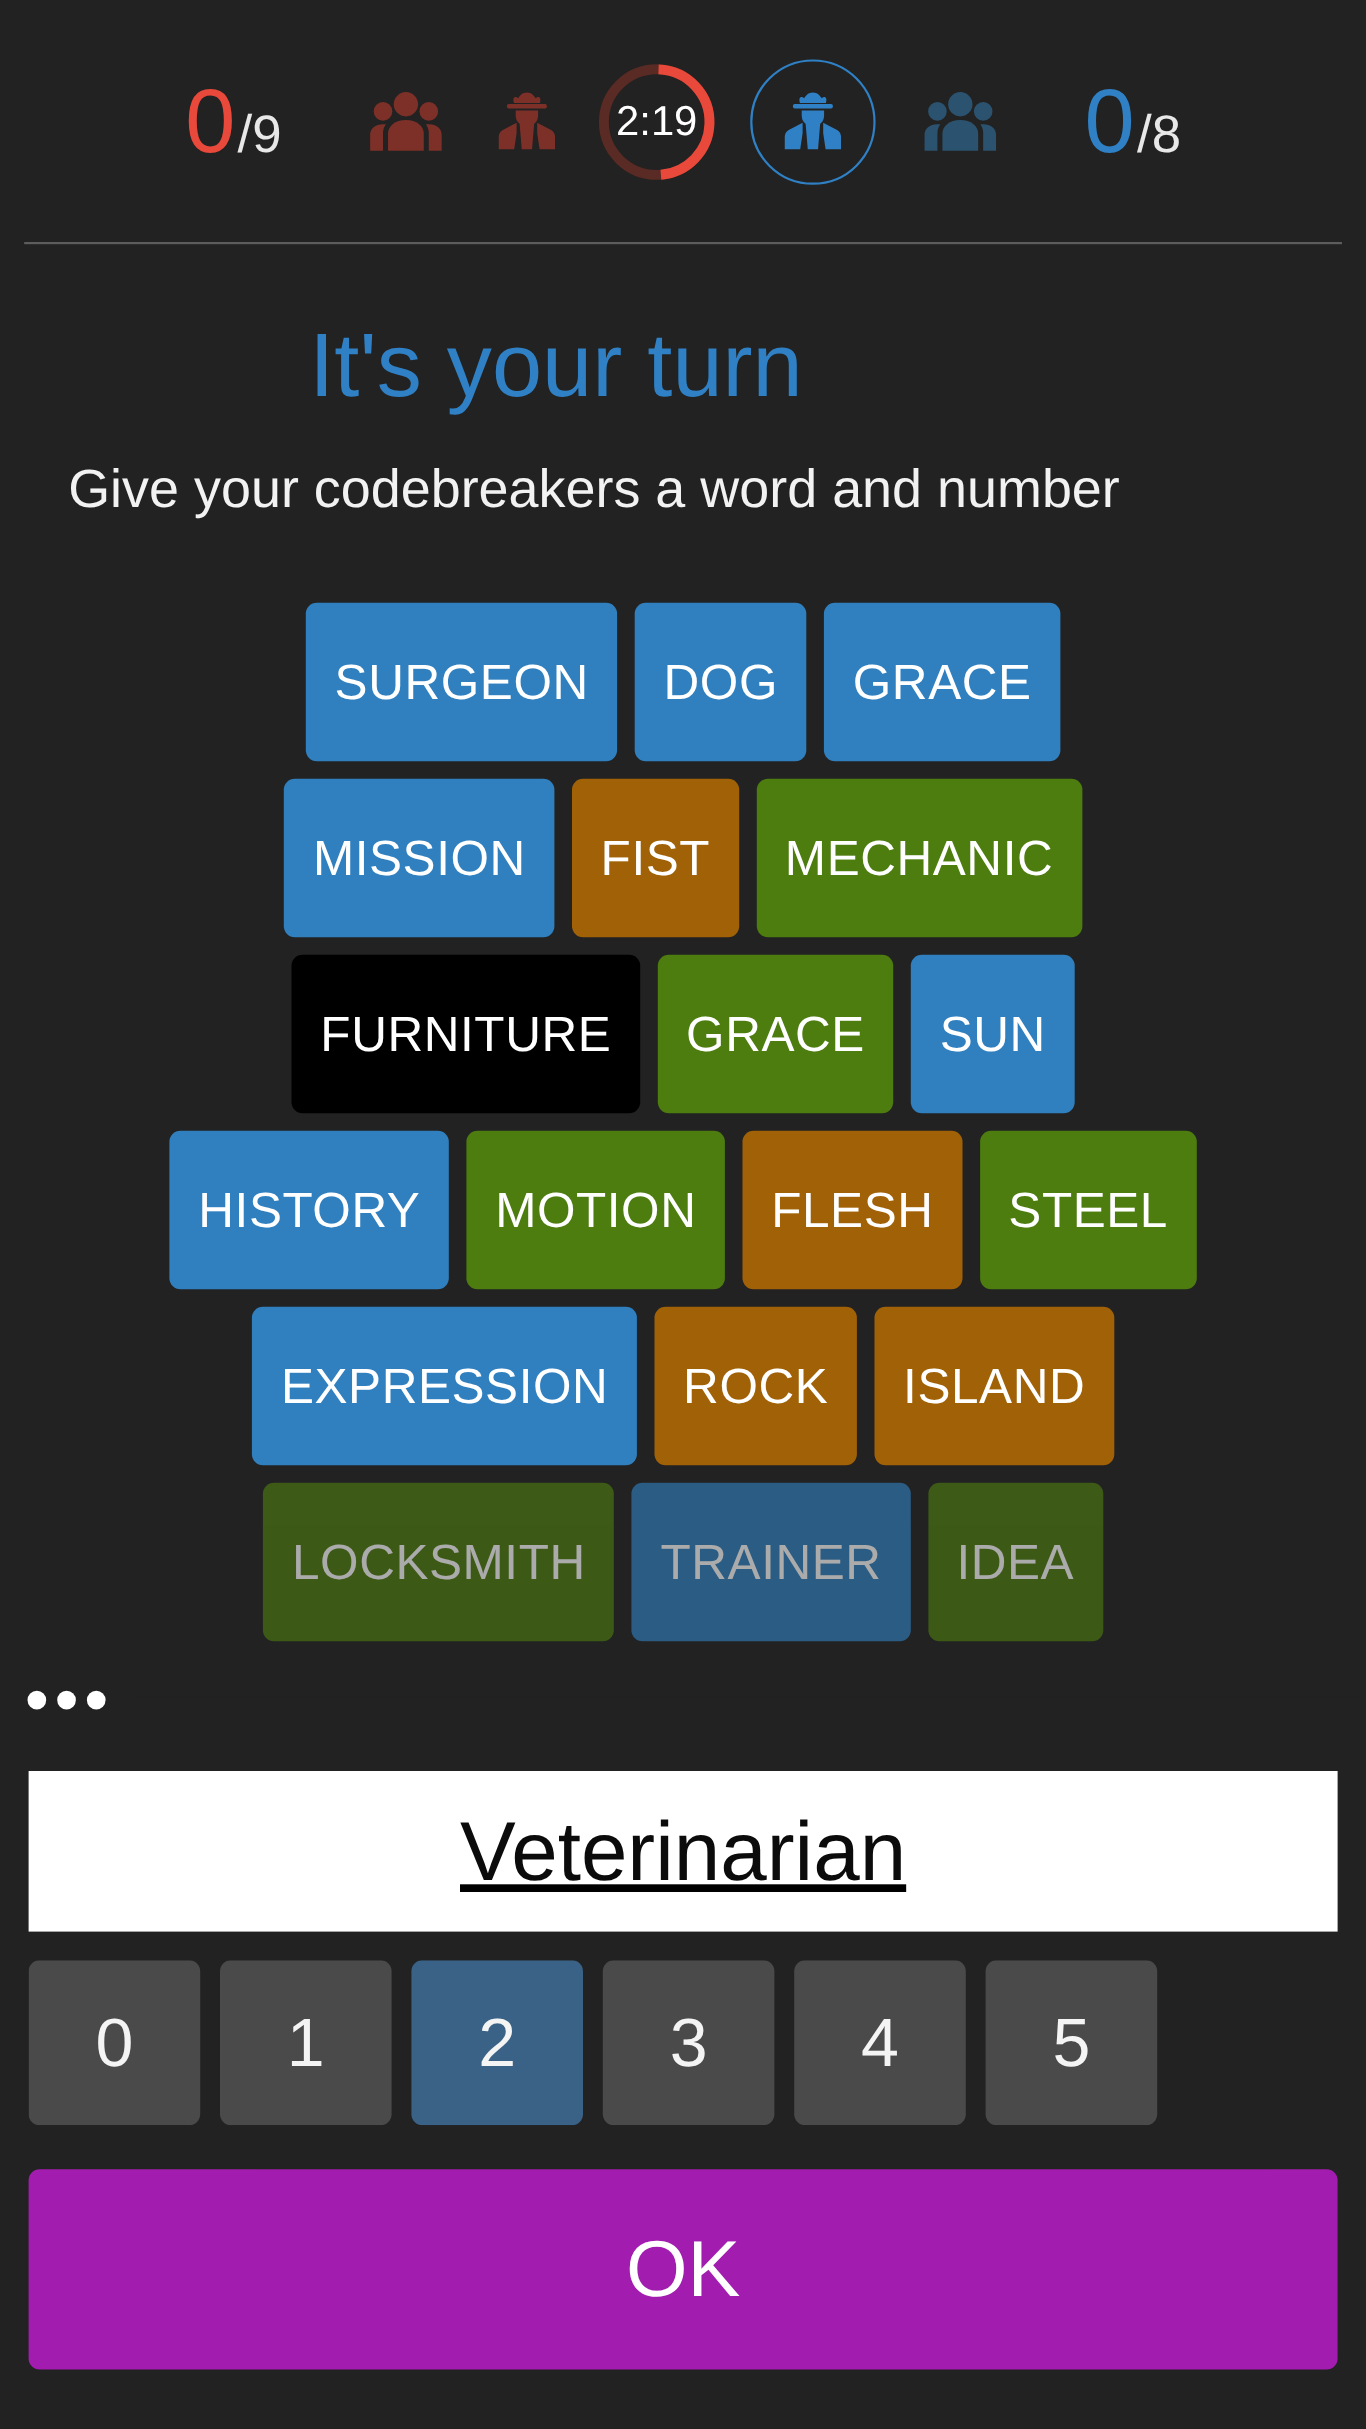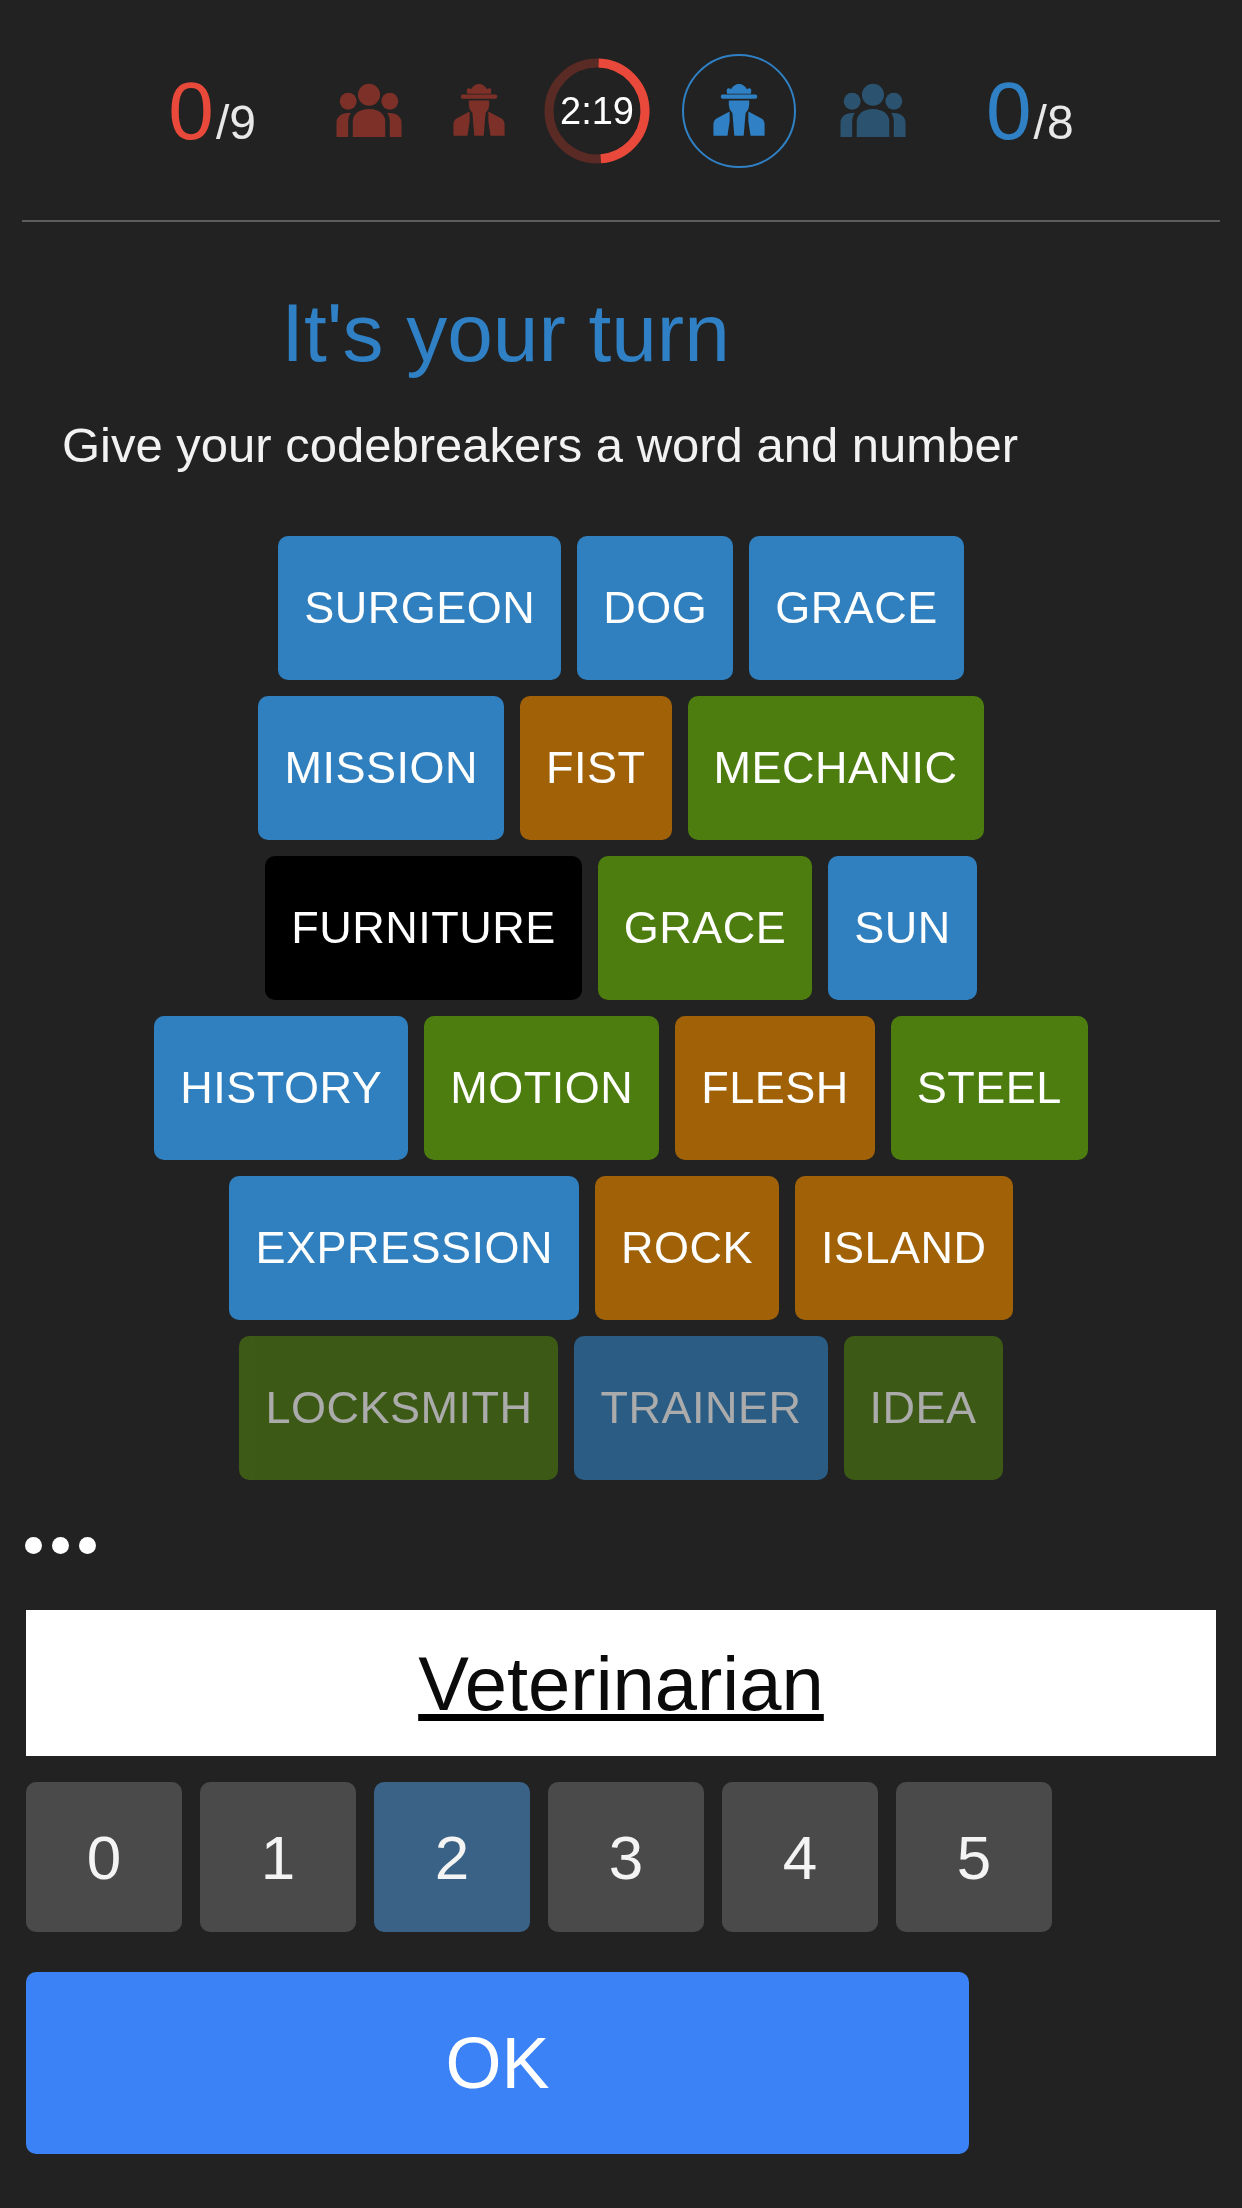--- a/index.html
+++ b/index.html
@@ -55,21 +55,21 @@
   .turn-title {
     position:absolute; top:286px; left:0; width:1011px; text-align:center;
     color:#2f80c4; font-size:82px; font-weight:400; letter-spacing:0px;
   }
   .turn-sub {
     position:absolute; top:417px; left:0; width:1080px; text-align:center;
     color:#f2f2f2; font-size:49px; font-weight:400;
   }
 
   
-  .board { position:absolute; top:536px; left:0; width:1242px; }
+  .board { position:absolute; top:548px; left:0; width:1242px; }
   .board-row {
     display:flex; justify-content:center; align-items:center;
     margin-bottom:16px;
   }
   .card {
     height:144px; border-radius:10px;
     display:flex; align-items:center; justify-content:center;
     color:#ffffff; font-size:45px; letter-spacing:0.5px;
     margin:0 8px; padding:0 26px; white-space:nowrap;
     font-weight:400;
@@ -110,22 +110,22 @@
   }
   .num-btn {
     width:156px; height:150px; flex:0 0 156px;
     background:#4a4a4a; border-radius:10px;
     display:flex; align-items:center; justify-content:center;
     color:#f4f4f4; font-size:62px;
   }
   .num-btn.selected { background:#3a6286; }
 
   .ok-btn {
-    position:absolute; left:26px; top:1972px; width:943px; height:182px;
-    background:#3b82f6; border-radius:10px;
+    position:absolute; left:26px; top:1972px; width:1190px; height:182px;
+    background:#a21caf; border-radius:10px;
     display:flex; align-items:center; justify-content:center;
     color:#ffffff; font-size:72px;
   }
 </style>
 </head>
 <body>
 
 <div id="app">
 
   <div class="header">

